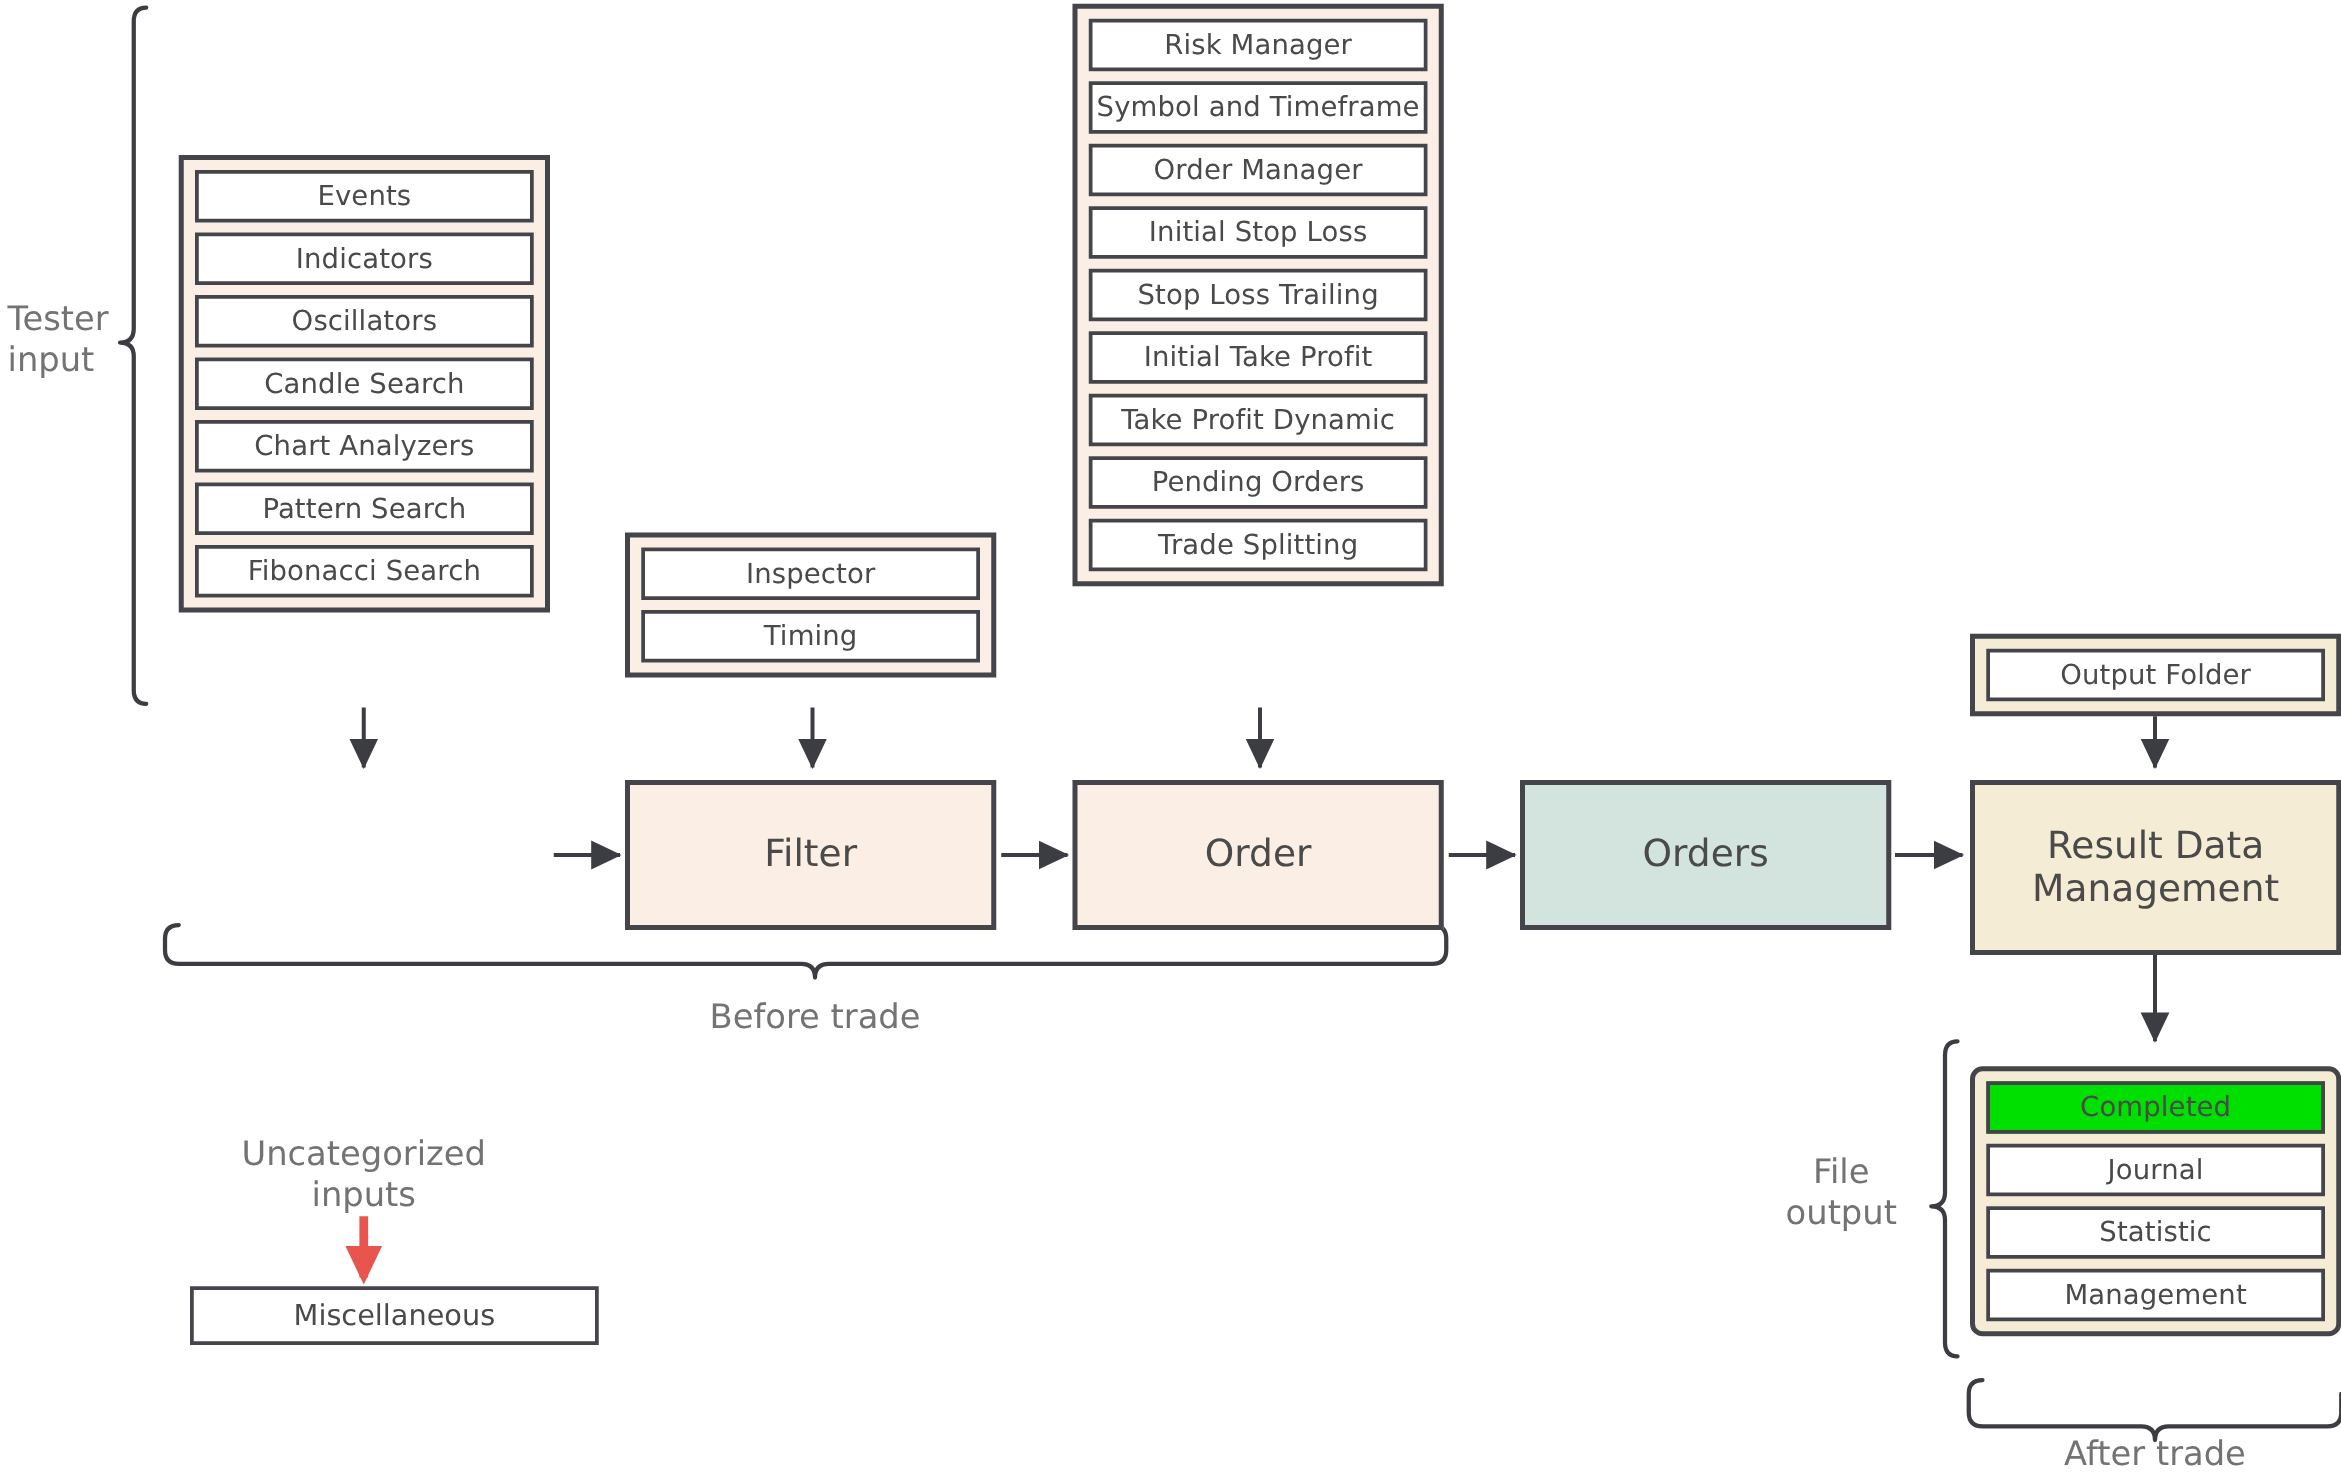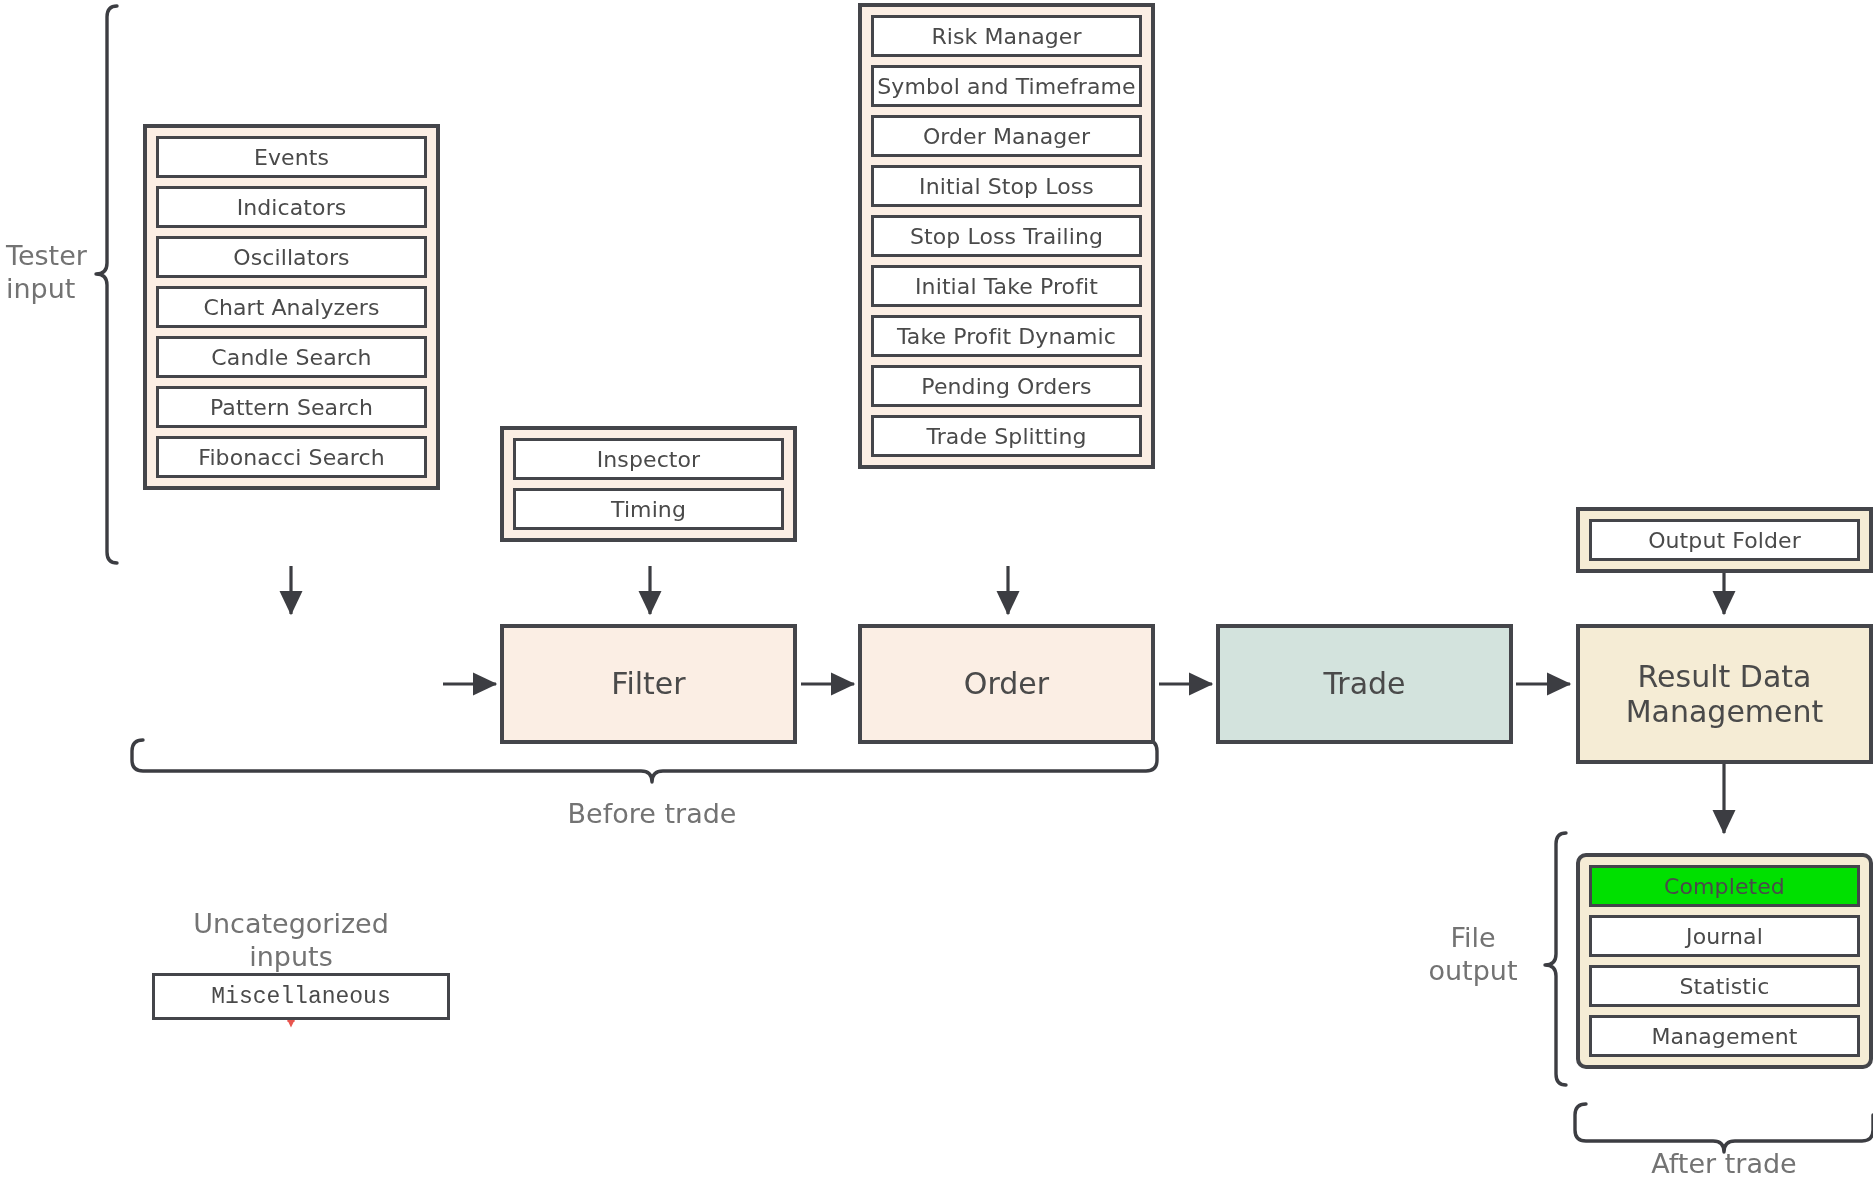--- a/index.html
+++ b/index.html
@@ -142,22 +142,22 @@
       <path d="M1566,833 q-10,0 -10,11 L1556,954 q0,11 -11,11 q11,0 11,11 L1556,1074 q0,11 10,11"></path>
 
       <path d="M1586,1104 q-11,0 -11,11 L1575,1130 q0,11 11,11 L1713,1141 q11,0 11,11 q0,-11 11,-11 L1862,1141 q11,0 11,-11 L1873,1115"></path>
     </g>
   </svg>
 
   <div class="group-box group-peach" style="left:143px; top:124px; width:297px;">
     <div class="item-box">Events</div>
     <div class="item-box">Indicators</div>
     <div class="item-box">Oscillators</div>
+    <div class="item-box">Candle Search</div>
     <div class="item-box">Chart Analyzers</div>
-    <div class="item-box">Candle Search</div>
     <div class="item-box">Pattern Search</div>
     <div class="item-box">Fibonacci Search</div>
   </div>
 
   <div class="group-box group-peach" style="left:500px; top:426px; width:297px;">
     <div class="item-box">Inspector</div>
     <div class="item-box">Timing</div>
   </div>
 
   <div class="group-box group-peach" style="left:858px; top:3px; width:297px;">
@@ -181,29 +181,29 @@
     <div class="item-box">Journal</div>
     <div class="item-box">Statistic</div>
     <div class="item-box">Management</div>
   </div>
 
 
   <div class="stage-box stage-peach" style="left:500px; top:624px; width:297px; height:120px;">Filter</div>
 
   <div class="stage-box stage-peach" style="left:858px; top:624px; width:297px; height:120px;">Order</div>
 
-  <div class="stage-box stage-mint" style="left:1216px; top:624px; width:297px; height:120px;">Trade</div>
+  <div class="stage-box stage-mint" style="left:1216px; top:624px; width:297px; height:120px;">Orders</div>
 
   <div class="stage-box stage-beige" style="left:1576px; top:624px; width:297px; height:140px; white-space:pre-line;">Result Data
 Management</div>
 
   <div class="label" style="left:141px; top:908px; width:300px;">Uncategorized
 inputs</div>
 
-  <div class="plain-box" style="left:152px; top:973px; width:298px; height:47px;font-family:Liberation Mono, monospace;">Miscellaneous</div>
+  <div class="plain-box" style="left:152px; top:1029px; width:327px; height:47px;">Miscellaneous</div>
 
   <div class="label" style="left:0px; top:240px; width:100px; text-align:left; padding-left:6px;">Tester
 input</div>
 
   <div class="label" style="left:492px; top:798px; width:320px;">Before trade</div>
 
   <div class="label" style="left:1408px; top:922px; width:130px;">File
 output</div>
 
   <div class="label" style="left:1584px; top:1148px; width:280px;">After trade</div>

